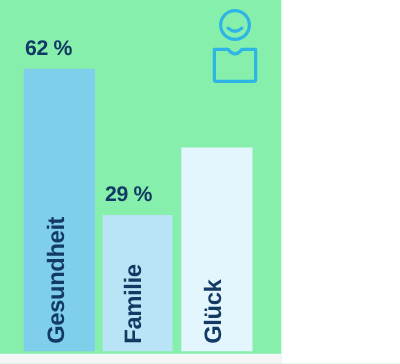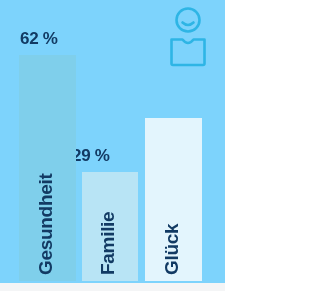--- a/index.html
+++ b/index.html
@@ -11,21 +11,21 @@
     height: 291px;
     background: #ffffff;
     font-family: "Liberation Sans", sans-serif;
     overflow: hidden;
   }
 
   #chart-root {
     position: relative;
     width: 225px;
     height: 291px;
-    background: #7dd3fc;
+    background: #86efac;
   }
 
   
   .baseline-strip {
     position: absolute;
     left: 0;
     bottom: 0;
     width: 225px;
     height: 8px;
     background: #f4f5f6;
@@ -67,21 +67,21 @@
   .value-label {
     position: absolute;
     color: #123a63;
     font-weight: bold;
     font-size: 17px;
     line-height: 1;
     letter-spacing: -0.3px;
     white-space: nowrap;
   }
   .value-health { left: 20px;  top: 30px; }
-  .value-family { left: 72px;  top: 147px; }
+  .value-family { left: 84px;  top: 147px; }
   .value-luck   { left: 147px; top: 93px; }
 
   
   .person-icon {
     position: absolute;
     left: 166px;
     top: 6px;
     width: 44px;
     height: 62px;
   }

